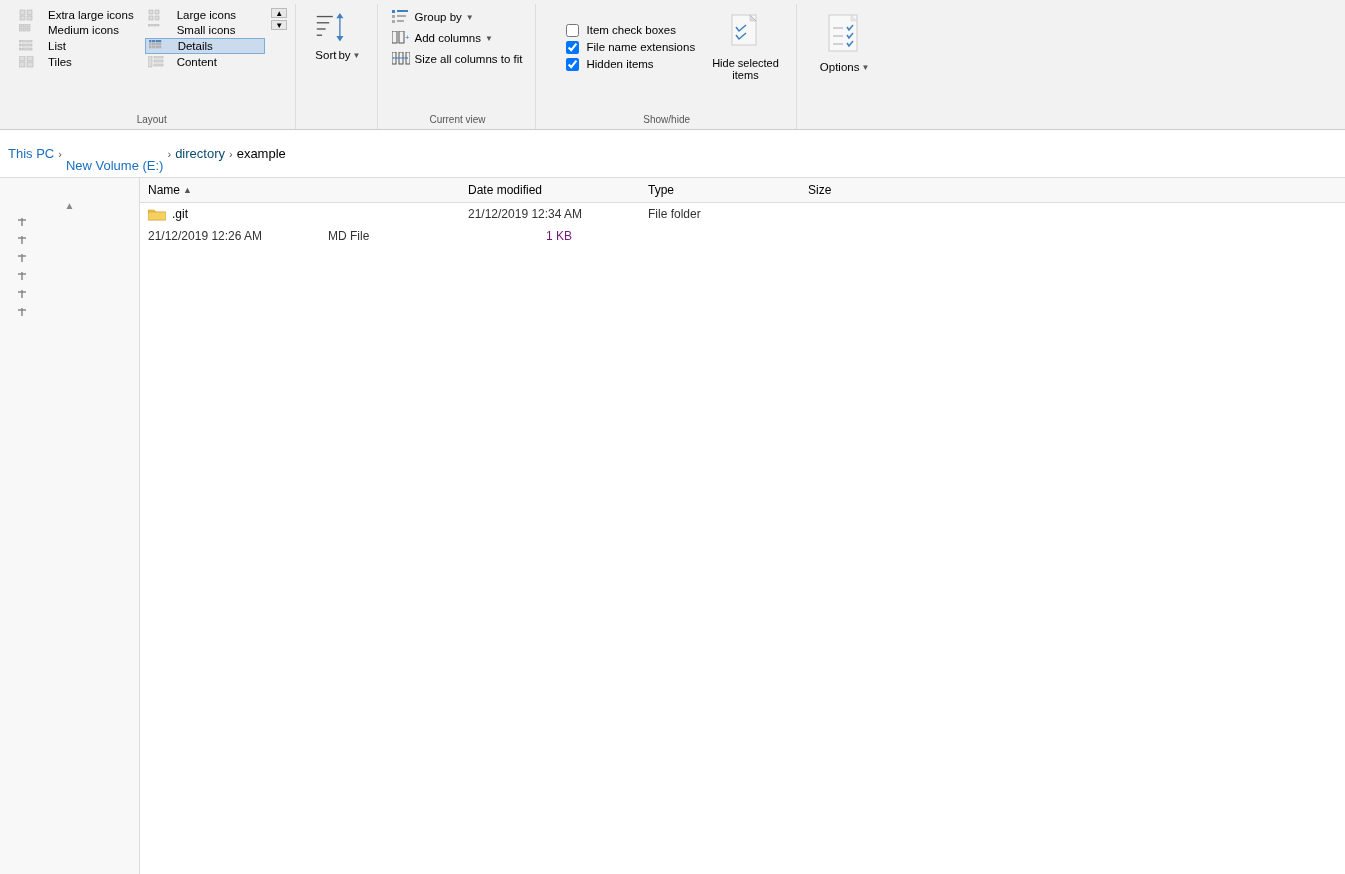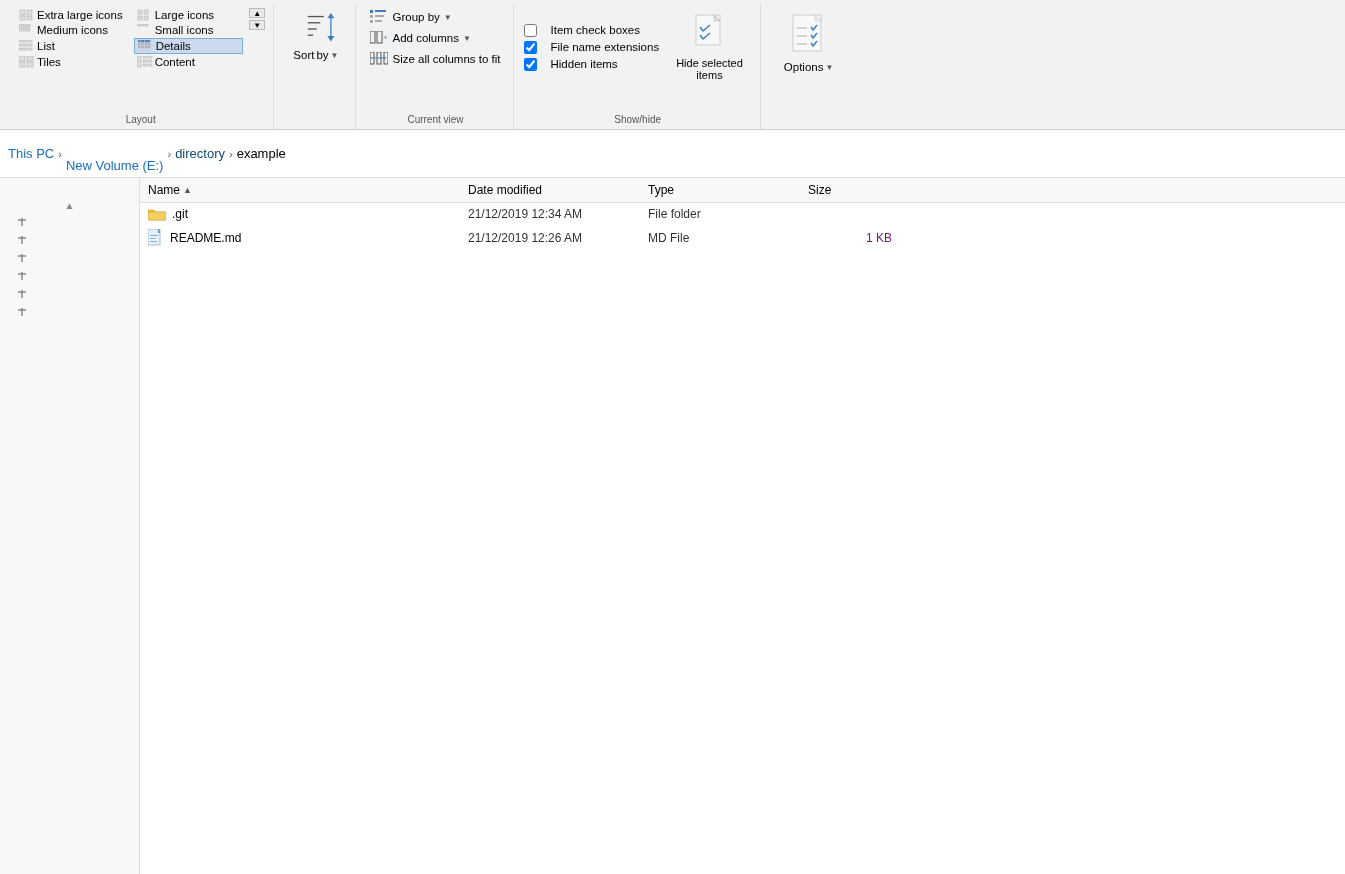--- a/index.html
+++ b/index.html
@@ -46,21 +46,21 @@
       display: grid;
       grid-template-columns: 1fr 1fr;
       grid-template-rows: repeat(3, auto);
       gap: 1px 8px;
       font-size: 11.5px;
     }
 
     .layout-item {
       display: flex;
       align-items: center;
-      gap: 2px;
+      gap: 13px;
       padding: 1px 3px;
       cursor: pointer;
       white-space: nowrap;
     }
     .layout-item.selected { background: #ccdaee; border: 1px solid #7bafd4; }
 
     .layout-scroll {
       display: flex;
       flex-direction: column;
       justify-content: center;
@@ -77,21 +77,21 @@
       align-items: center;
       justify-content: center;
       font-size: 8px;
       cursor: pointer;
     }
 
     
     .sort-button {
       display: flex;
       flex-direction: column;
-      align-items: flex-end;
+      align-items: flex-start;
       justify-content: center;
       padding: 4px 8px;
       border: 1px solid transparent;
       cursor: pointer;
       font-size: 11.5px;
       gap: 4px;
     }
 
     .sort-icon {
       width: 32px;
@@ -128,23 +128,24 @@
     .checkbox-items {
       display: flex;
       flex-direction: column;
       gap: 4px;
       justify-content: center;
     }
 
     .cb-item {
       display: flex;
       align-items: center;
-      gap: 14px;
+      gap: 8px;
       font-size: 11.5px;
       cursor: pointer;
+      margin-left: 20px;
     }
 
     .hide-selected {
       display: flex;
       flex-direction: column;
       align-items: center;
       padding: 4px 8px;
       cursor: pointer;
       font-size: 11px;
       text-align: center;
@@ -635,32 +636,20 @@
           <rect x="0" y="5" width="18" height="8" rx="1" fill="#f5d060" stroke="#c89820" stroke-width="0.5"></rect>
         </svg>
         <span>.git</span>
       </div>
       <div class="file-cell date">21/12/2019 12:34 AM</div>
       <div class="file-cell type">File folder</div>
       <div class="file-cell size"></div>
     </div>
 
     <div class="file-row">
-      <div class="file-cell name">
-
-        <svg width="16" height="18" viewBox="0 0 16 18">
-          <rect x="0" y="0" width="12" height="16" fill="#e8f0f8" stroke="#8ab0d8" stroke-width="0.8"></rect>
-          <polygon points="10,0 12,0 12,4 10,4" fill="#8ab0d8"></polygon>
-          <polygon points="10,0 12,4 10,4" fill="#6090b8"></polygon>
-          <rect x="2" y="6" width="8" height="1" fill="#8ab0d8"></rect>
-          <rect x="2" y="9" width="6" height="1" fill="#8ab0d8"></rect>
-          <rect x="2" y="12" width="7" height="1" fill="#8ab0d8"></rect>
-        </svg>
-        <span>README.md</span>
-      </div>
       <div class="file-cell date">21/12/2019 12:26 AM</div>
       <div class="file-cell type">MD File</div>
       <div class="file-cell size">1 KB</div>
     </div>
   </div>
 
 </div>
 
 <div class="bottom-scroll">
   <div class="scroll-track">

